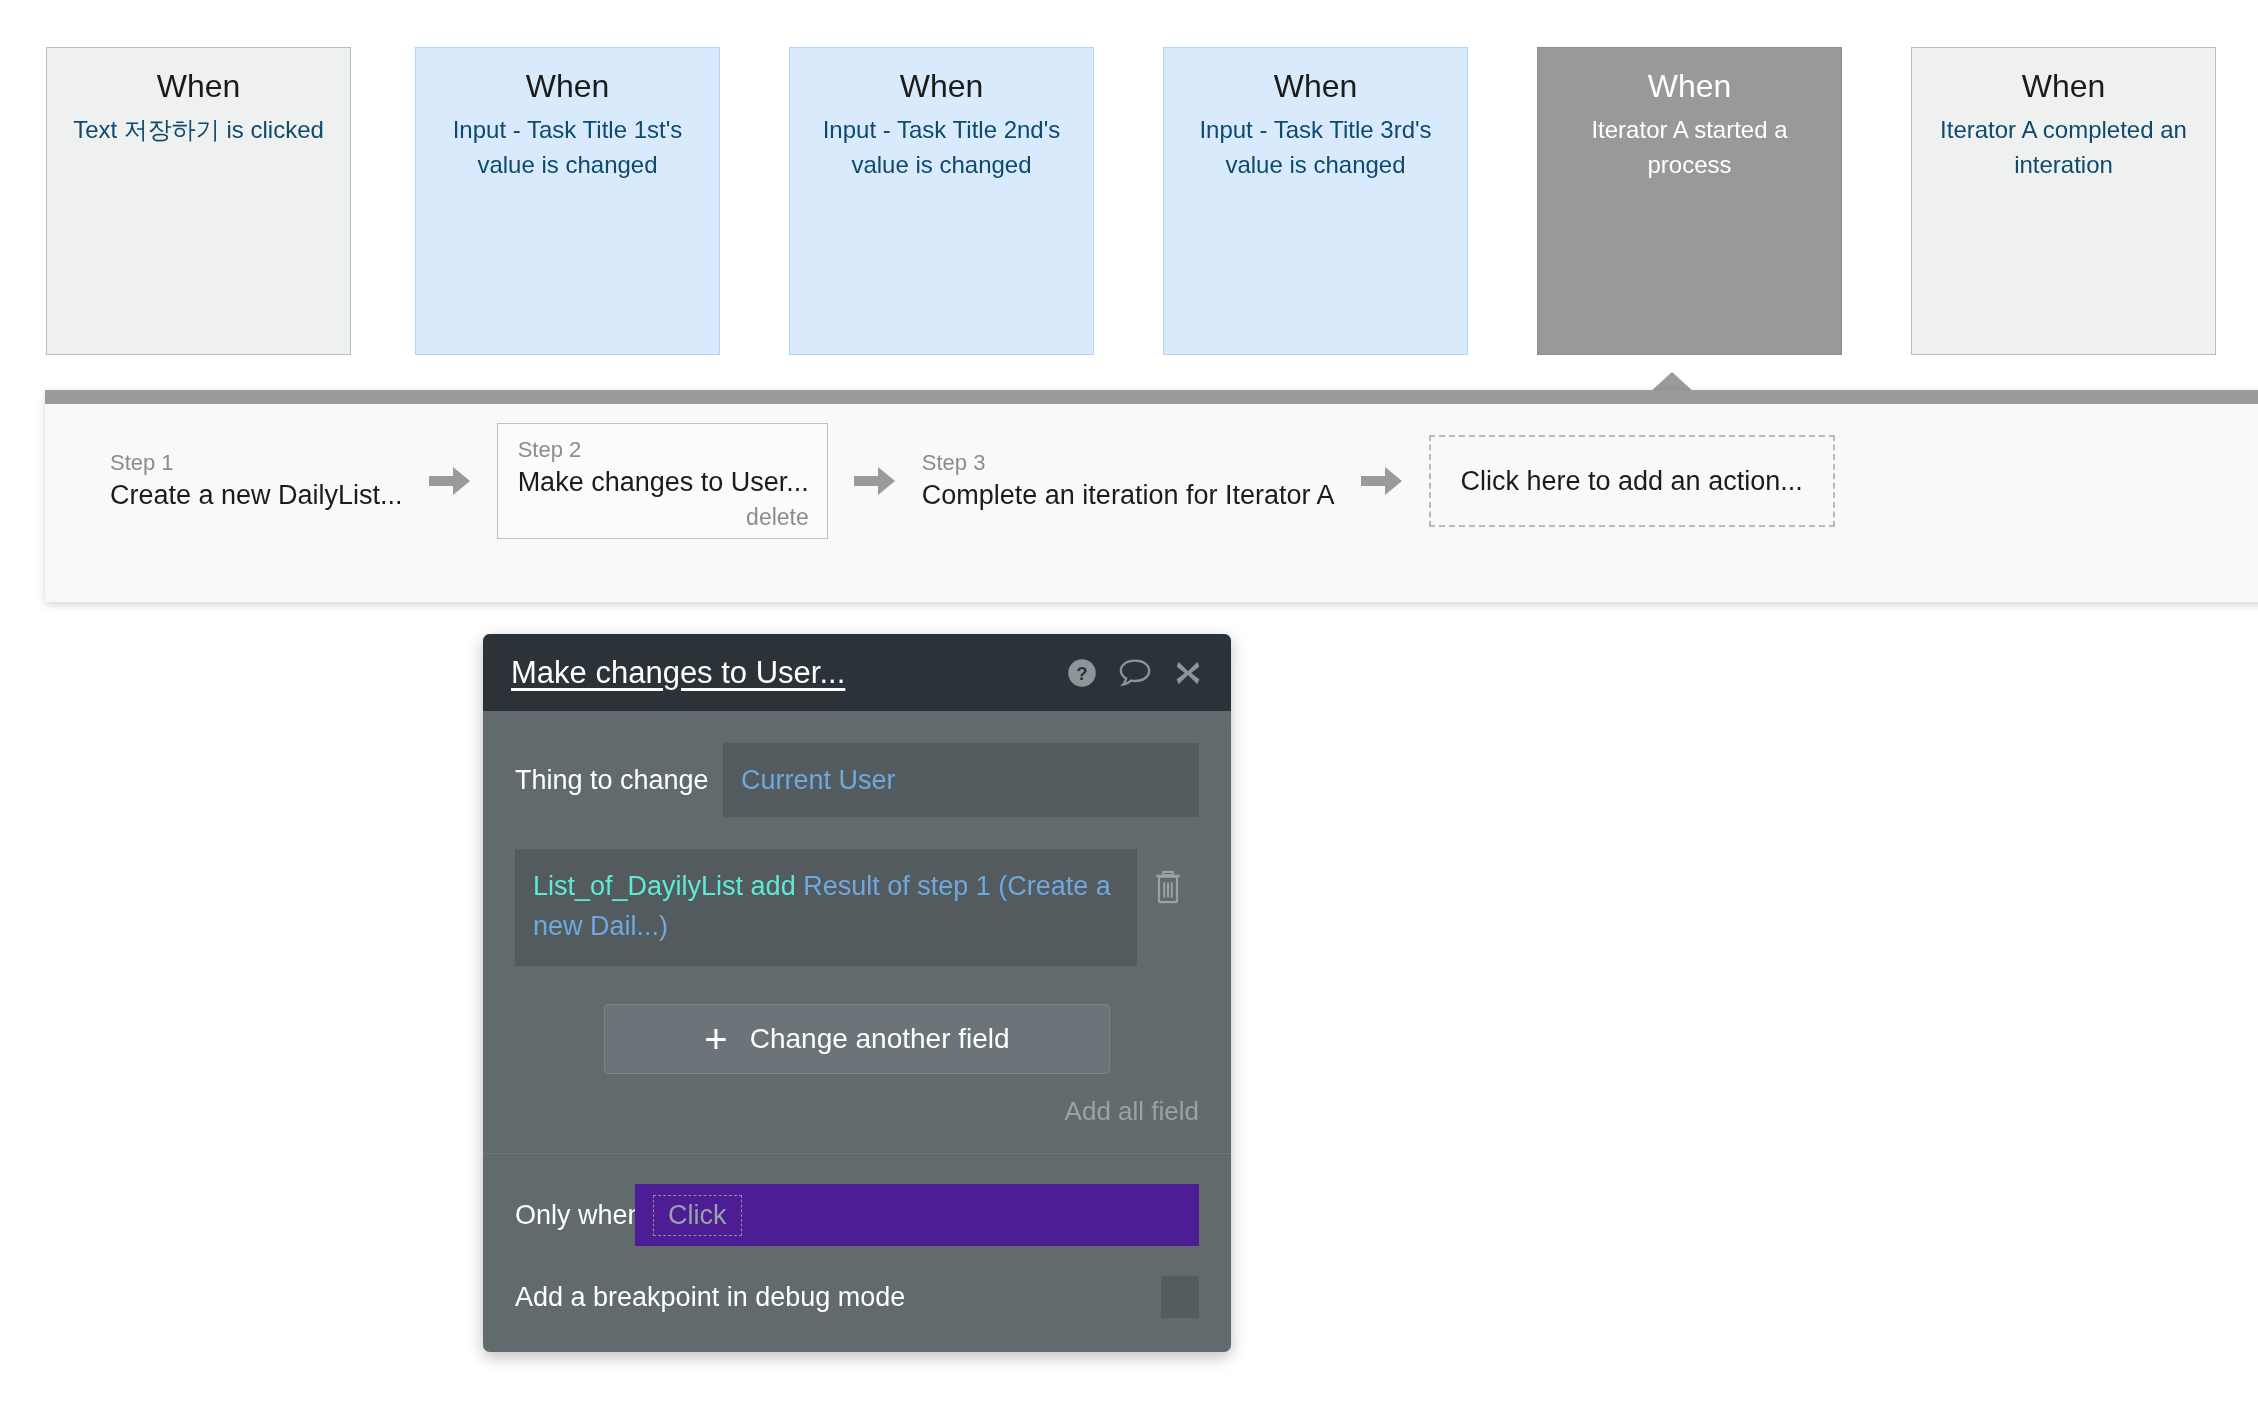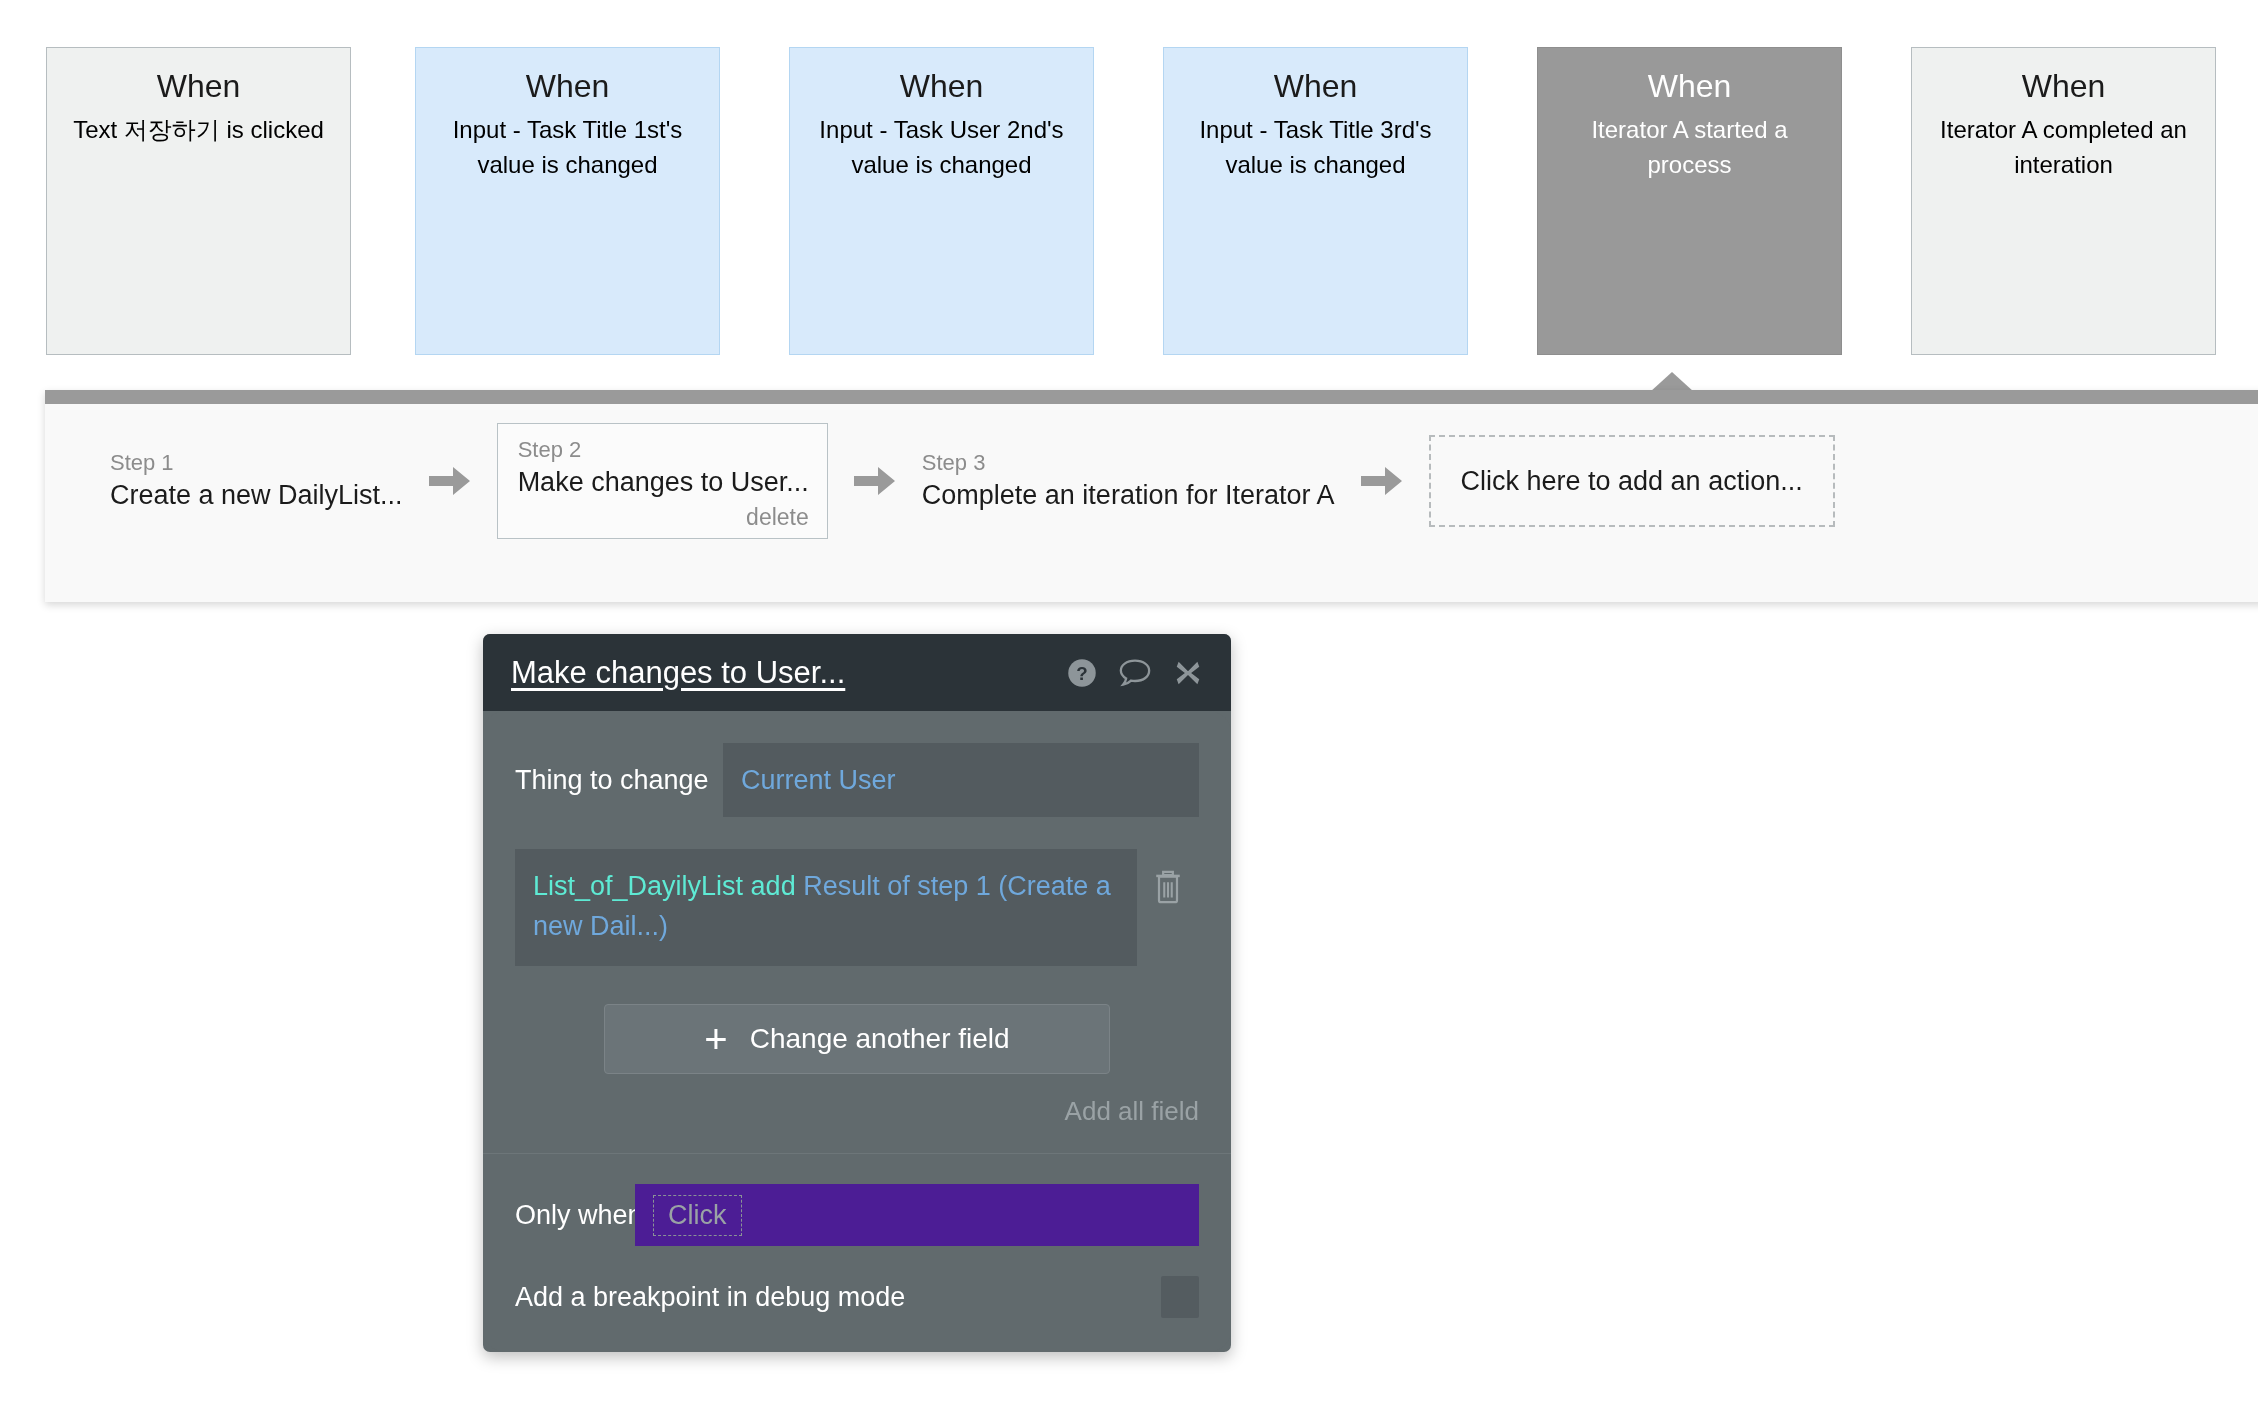--- a/index.html
+++ b/index.html
@@ -41,21 +41,21 @@
   .event-card .ec-title {
     font-size: 32px;
     line-height: 40px;
     color: #1b1b1b;
     font-weight: 400;
     margin-bottom: 6px;
   }
   .event-card .ec-sub {
     font-size: 24px;
     line-height: 35px;
-    color: #000000;
+    color: #0c4a6e;
     padding: 0 14px;
     font-weight: 400;
   }
   .event-card.active .ec-title,
   .event-card.active .ec-sub { color: #ffffff; }
 
   
   #workflow-panel {
     position: absolute;
     left: 45px;
@@ -319,21 +319,21 @@
     <div class="ec-sub">Text 저장하기 is clicked</div>
   </div>
 
   <div class="event-card blue" style="left:415px;">
     <div class="ec-title">When</div>
     <div class="ec-sub">Input - Task Title 1st's value is changed</div>
   </div>
 
   <div class="event-card blue" style="left:789px;">
     <div class="ec-title">When</div>
-    <div class="ec-sub">Input - Task User 2nd's value is changed</div>
+    <div class="ec-sub">Input - Task Title 2nd's value is changed</div>
   </div>
 
   <div class="event-card blue" style="left:1163px;">
     <div class="ec-title">When</div>
     <div class="ec-sub">Input - Task Title 3rd's value is changed</div>
   </div>
 
   <div class="event-card active" style="left:1537px;">
     <div class="ec-title">When</div>
     <div class="ec-sub">Iterator A started a process</div>

